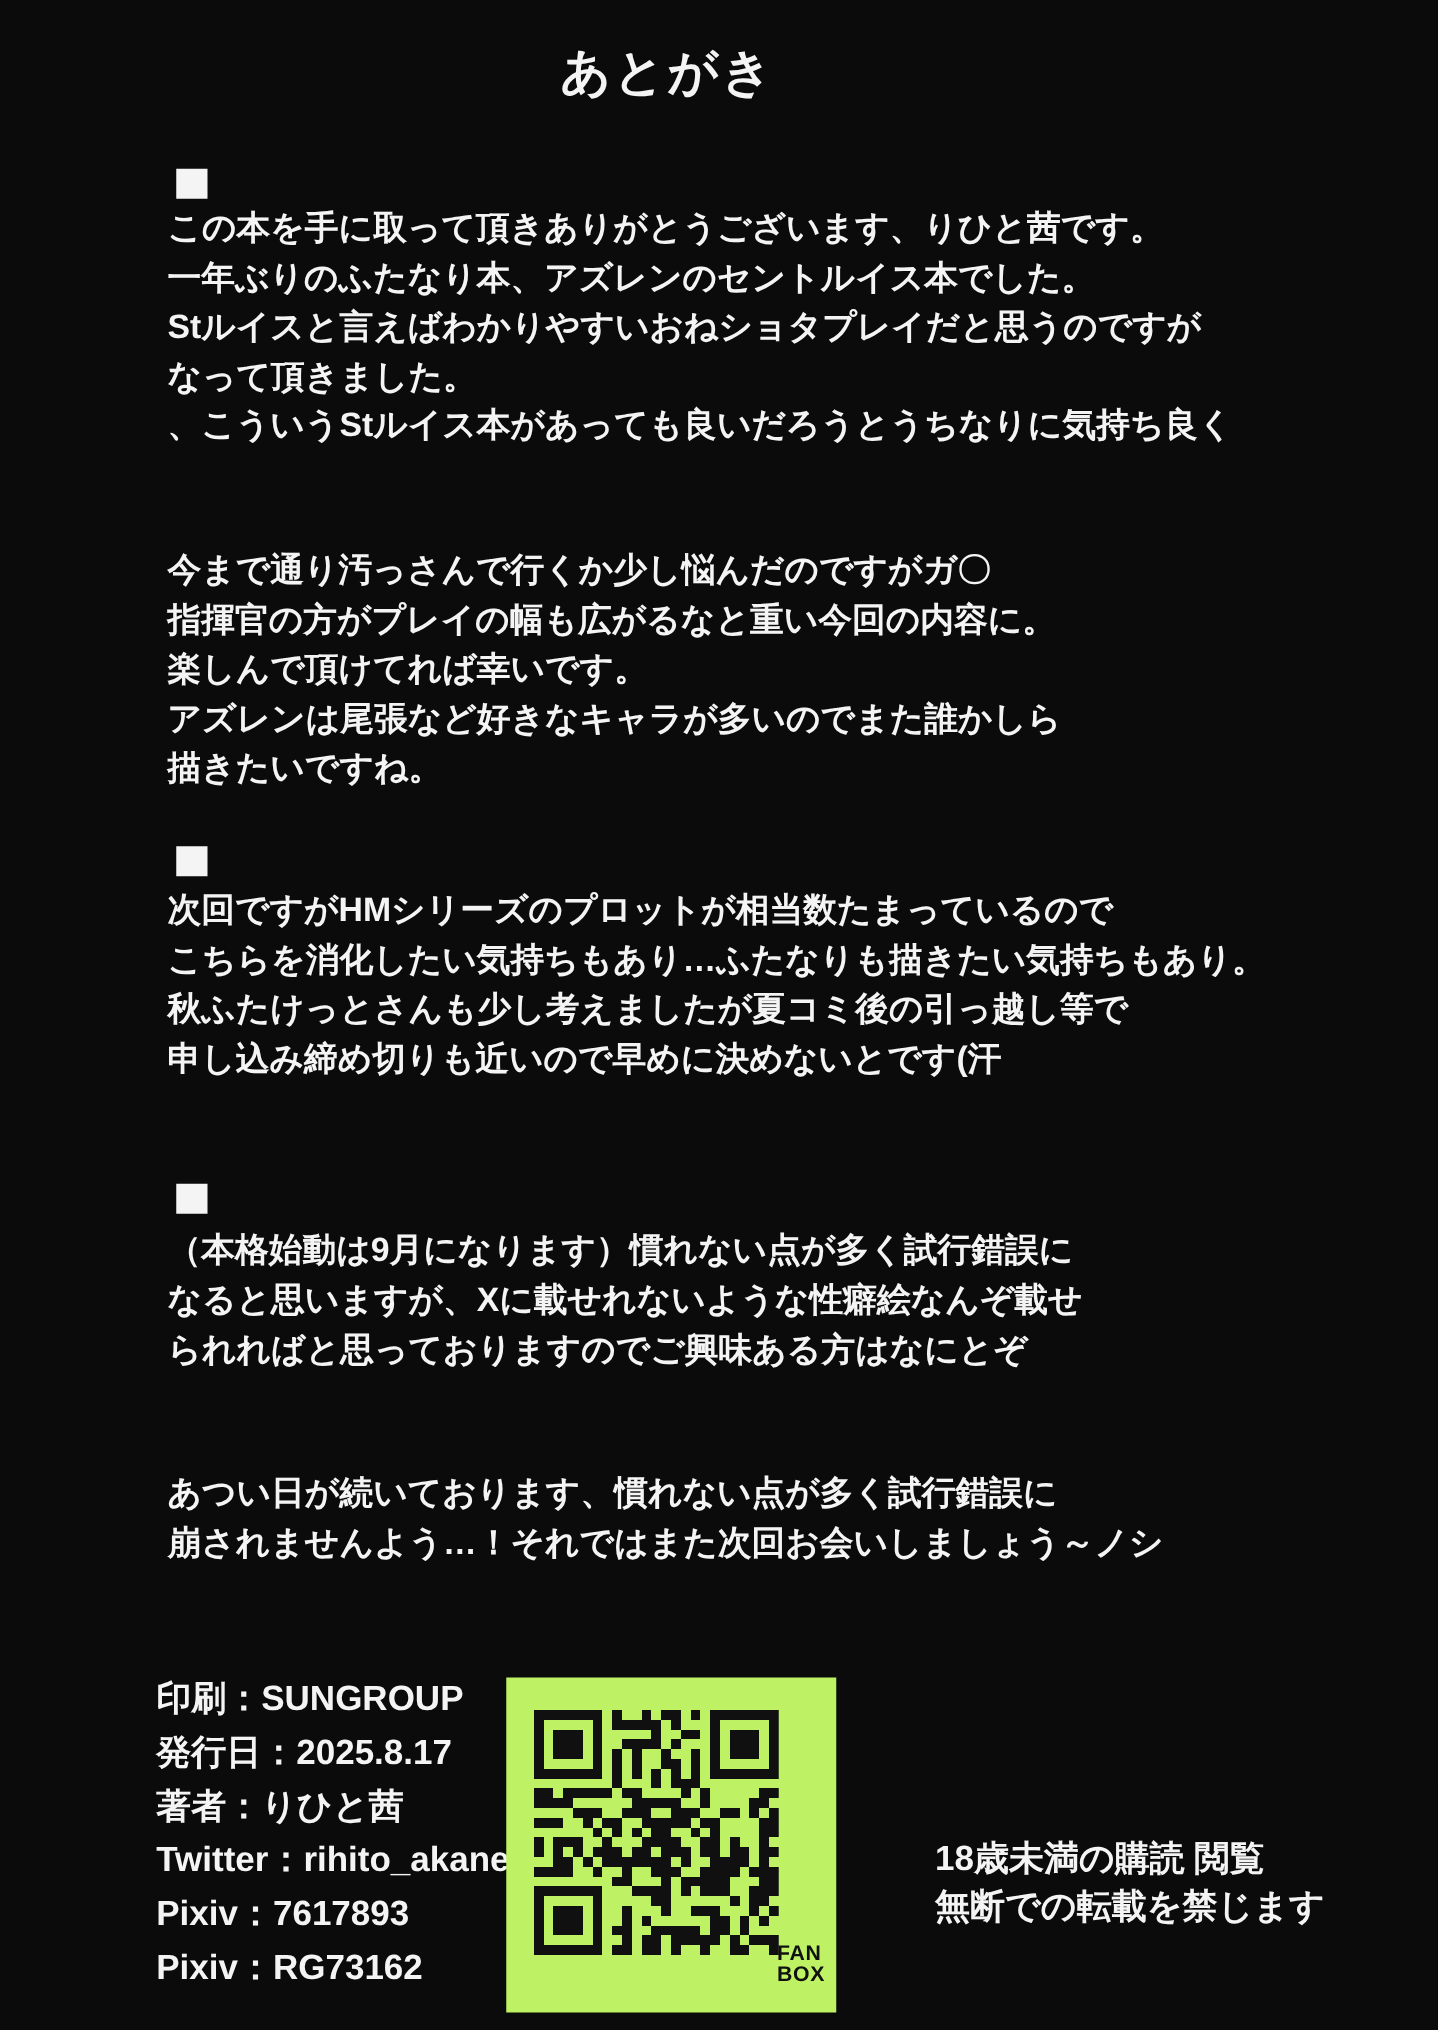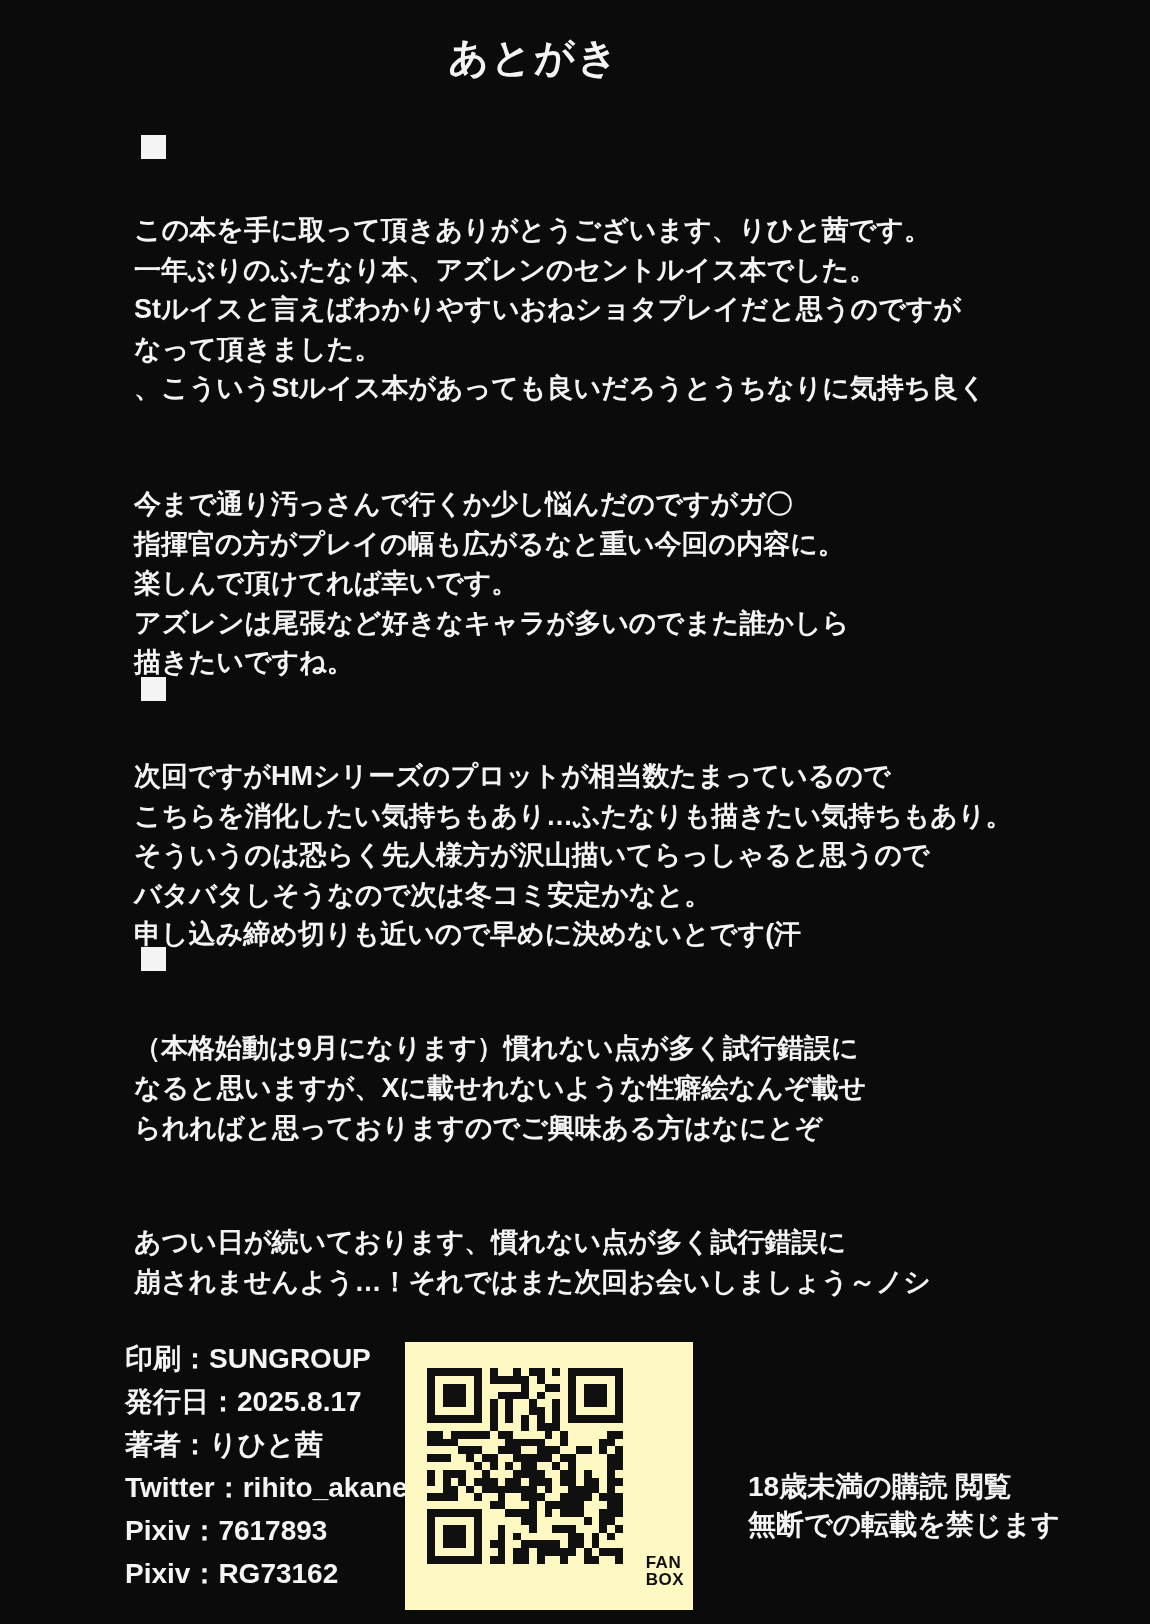--- a/index.html
+++ b/index.html
@@ -35,38 +35,37 @@
     height: 24px;
     background: #f4f4f4;
   }
   .block {
     position: absolute;
     left: 134px;
     font-size: 27px;
     line-height: 39.5px;
     letter-spacing: 0px;
     white-space: nowrap;
-    margin-top: 48px;
   }
   .block.lh40 { line-height: 40px; }
   .colophon {
     position: absolute;
     left: 125px;
     top: 1337px;
     font-size: 28px;
     line-height: 43px;
     white-space: nowrap;
   }
   .qr-box {
     position: absolute;
     left: 405px;
     top: 1342px;
-    width: 288px;
+    width: 264px;
     height: 268px;
-    background: #fef9c3;
+    background: #bef264;
   }
   .qr-pattern {
     position: absolute;
     left: 22px;
     top: 26px;
     width: 196px;
     height: 196px;
     fill: #101010;
   }
   .qr-label {
@@ -111,22 +110,21 @@
     <div>指揮官の方がプレイの幅も広がるなと重い今回の内容に。</div>
     <div>楽しんで頂けてれば幸いです。</div>
     <div>アズレンは尾張など好きなキャラが多いのでまた誰かしら</div>
     <div>描きたいですね。</div>
   </div>
 
   <div class="bullet" style="top:677px"></div>
   <div class="block" style="top:709px">
     <div>次回ですがHMシリーズのプロットが相当数たまっているので</div>
     <div>こちらを消化したい気持ちもあり…ふたなりも描きたい気持ちもあり。</div>
-    <div>そういうのは恐らく先人様方が沢山描いてらっしゃると思うので</div>
-    <div>バタバタしそうなので次は冬コミ安定かなと。</div>
+    <div>秋ふたけっとさんも少し考えましたが夏コミ後の引っ越し等で</div>
     <div>申し込み締め切りも近いので早めに決めないとです(汗</div>
   </div>
 
   <div class="bullet" style="top:947px"></div>
   <div class="block lh40" style="top:980px">
     <div>（本格始動は9月になります）慣れない点が多く試行錯誤に</div>
     <div>なると思いますが、Xに載せれないような性癖絵なんぞ載せ</div>
     <div>られればと思っておりますのでご興味ある方はなにとぞ</div>
   </div>
 

